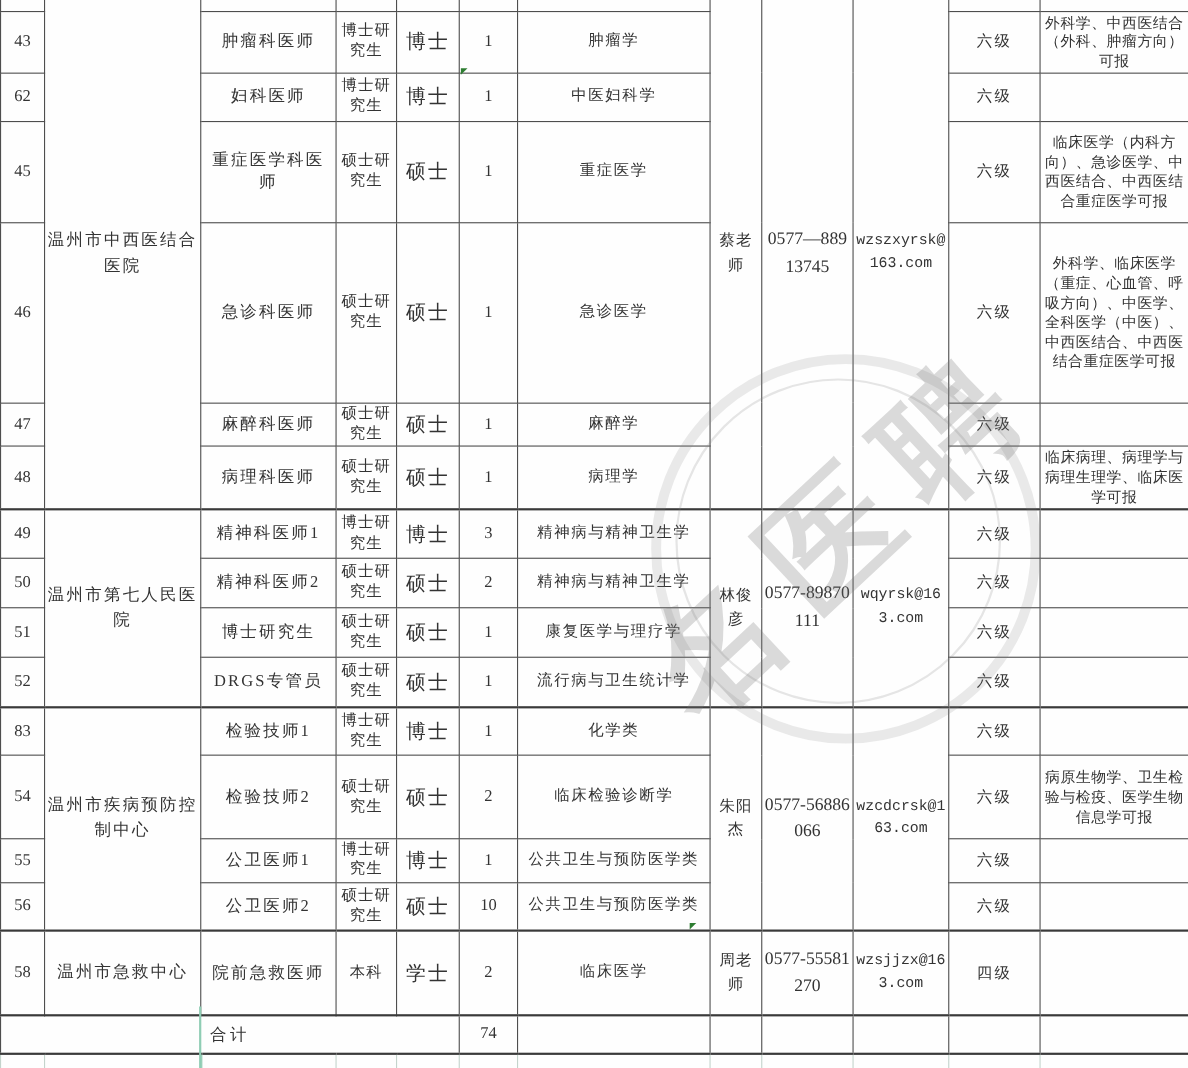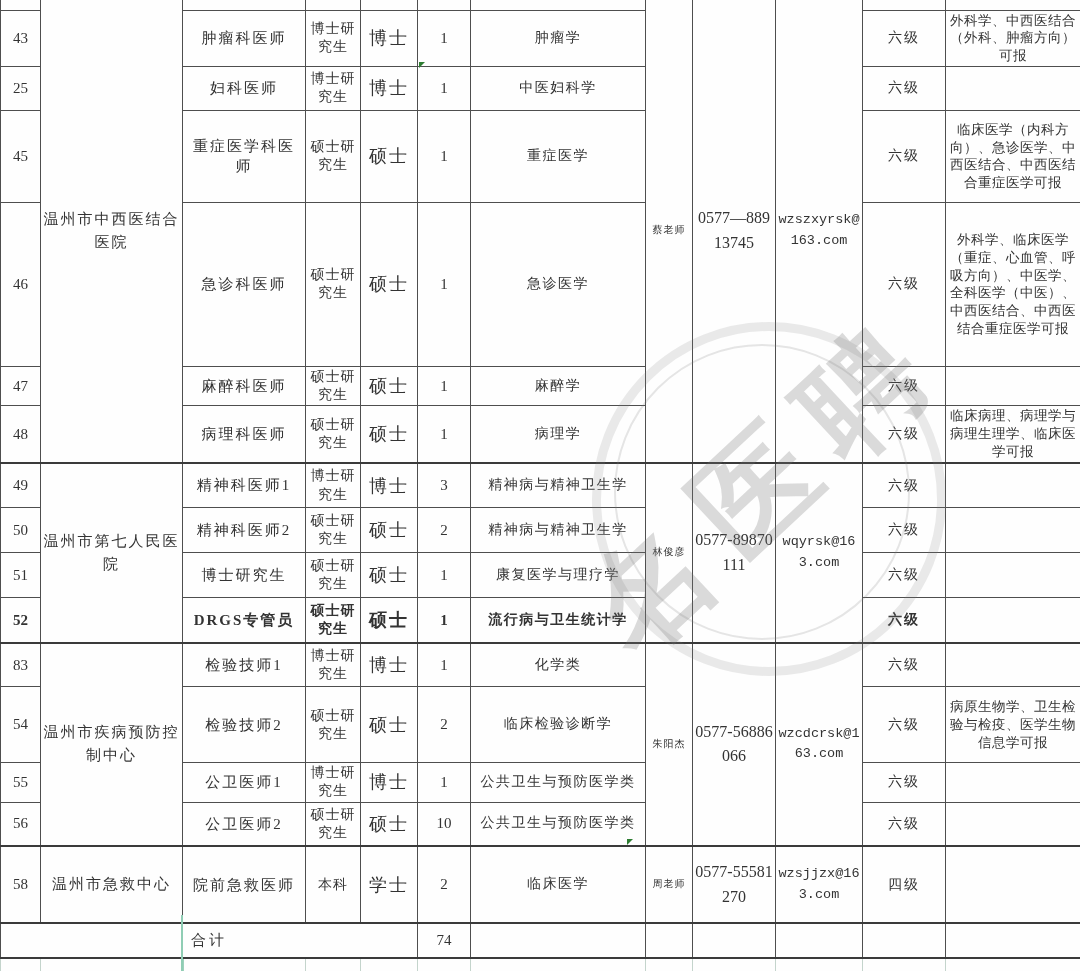--- a/index.html
+++ b/index.html
@@ -33,21 +33,21 @@
   col.w-eml{width:87px;} col.w-lvl{width:83px;} col.w-note{width:135px;}
 
   
   .c-no{font-size:15px;}
   .c-hosp{font-size:15px;letter-spacing:2px;line-height:1.55;}
   .c-pos{font-size:15px;letter-spacing:2px;line-height:1.35;}
   .c-edu{font-size:14px;letter-spacing:1px;line-height:1.3;}
   .c-deg{font-size:18px;letter-spacing:2px;}
   .c-cnt{font-size:15px;}
   .c-maj{font-size:14px;letter-spacing:1.5px;line-height:1.35;}
-  .c-con{font-size:10px;letter-spacing:1px;line-height:1.55;font-family:Liberation Mono, monospace;}
+  .c-con{font-size:14px;letter-spacing:1px;line-height:1.55;}
   .c-pho{font-size:16px;line-height:1.55;word-break:break-all;}
   .c-eml{font-size:13.5px;line-height:1.55;word-break:break-all;font-family:"Liberation Mono","DejaVu Sans Mono",monospace;}
   .c-lvl{font-size:14px;letter-spacing:2px;}
   .c-note{font-size:13.5px;line-height:1.32;letter-spacing:0.5px;word-break:break-all;padding:1px 3px;}
 
   
   td.edge-l{border-left:2px solid #3a3a3a;}
   tr.g-top td{border-top:2px solid #3a3a3a;}
   tr.sliver td{border-top:none;margin-top:44px;}
   td.teal-l{border-left:2px solid #8fcdb4;}
@@ -133,21 +133,21 @@
       <td class="teal-l c-pos">肿瘤科医师</td>
       <td class="c-edu">博士研究生</td>
       <td class="c-deg">博士</td>
       <td class="c-cnt">1</td>
       <td class="c-maj">肿瘤学</td>
       <td class="c-lvl">六级</td>
       <td class="c-note">外科学、中西医结合（外科、肿瘤方向）可报</td>
     </tr>
 
     <tr style="height:44px;">
-      <td class="edge-l c-no">25</td>
+      <td class="edge-l c-no">62</td>
       <td class="teal-l c-pos">妇科医师</td>
       <td class="c-edu">博士研究生</td>
       <td class="c-deg">博士</td>
       <td class="c-cnt">1</td>
       <td class="c-maj">中医妇科学</td>
       <td class="c-lvl">六级</td>
       <td class="c-note"></td>
     </tr>
 
     <tr style="height:92px;">
@@ -224,21 +224,21 @@
       <td class="edge-l c-no">51</td>
       <td class="teal-l c-pos">博士研究生</td>
       <td class="c-edu">硕士研究生</td>
       <td class="c-deg">硕士</td>
       <td class="c-cnt">1</td>
       <td class="c-maj">康复医学与理疗学</td>
       <td class="c-lvl">六级</td>
       <td class="c-note"></td>
     </tr>
 
-    <tr style="height:45px;font-weight:bold;">
+    <tr style="height:45px;">
       <td class="edge-l c-no">52</td>
       <td class="teal-l c-pos">DRGS专管员</td>
       <td class="c-edu">硕士研究生</td>
       <td class="c-deg">硕士</td>
       <td class="c-cnt">1</td>
       <td class="c-maj">流行病与卫生统计学</td>
       <td class="c-lvl">六级</td>
       <td class="c-note"></td>
     </tr>
 

